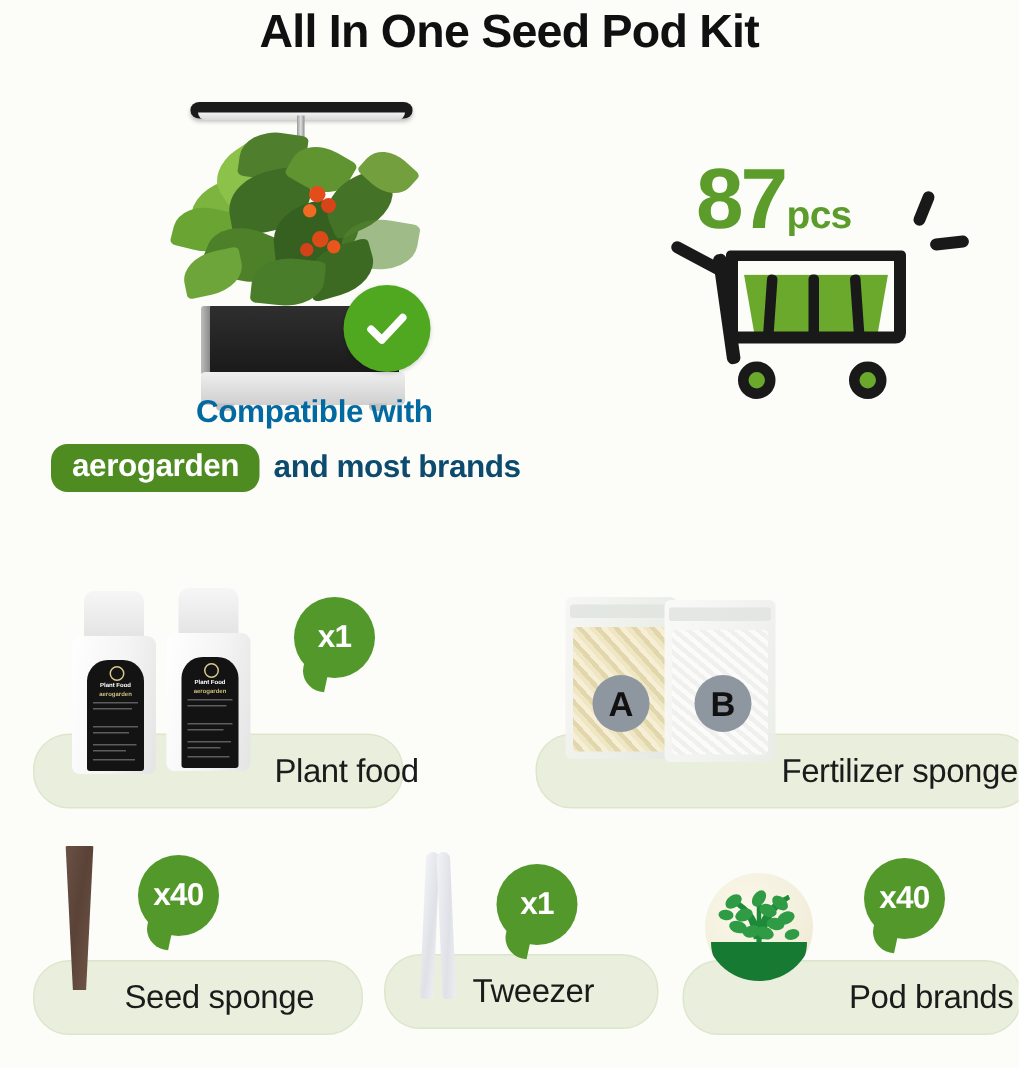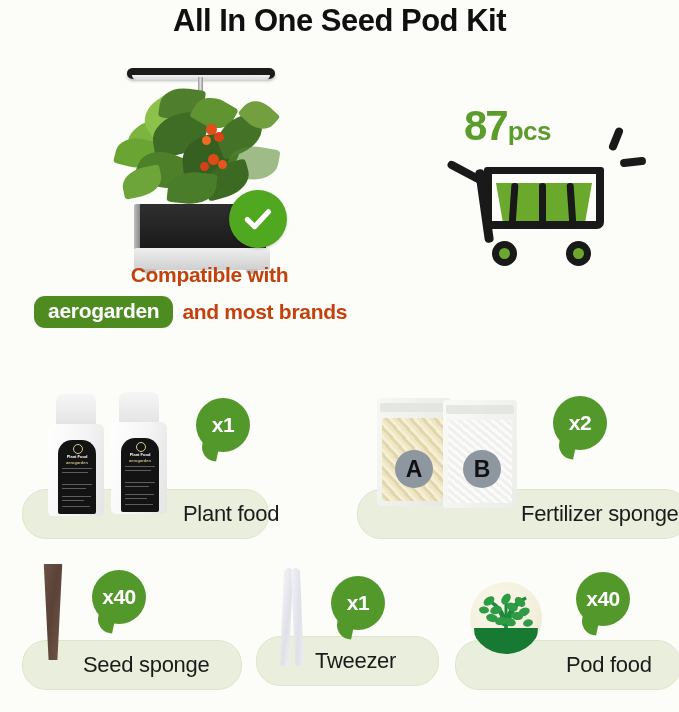--- a/index.html
+++ b/index.html
@@ -56,40 +56,40 @@
     position:absolute;left:121px;top:128px;width:58px;height:58px;
     border-radius:50%;background:#4fa81f;
     display:flex;align-items:center;justify-content:center;
     box-shadow:0 1px 3px rgba(0,0,0,.18);
   }
   .check-badge svg{width:34px;height:34px;}
 
   
   .compat-line{
     position:absolute;left:0;top:263px;width:419px;text-align:center;
-    font-size:21px;font-weight:bold;color:#c2410c;letter-spacing:-0.3px;
+    font-size:21px;font-weight:bold;color:#0369a1;letter-spacing:-0.3px;
   }
   .compat-row{
     position:absolute;left:34px;top:296px;width:420px;
     display:flex;align-items:center;gap:9px;
   }
   .aero-pill{
     background:#4e8c22;color:#fff;
     font-size:21px;font-weight:bold;letter-spacing:-0.3px;
     padding:3px 14px 5px;border-radius:11px;line-height:1.12;
   }
-  .compat-tail{font-size:21px;font-weight:bold;color:#c2410c;letter-spacing:-0.3px;}
+  .compat-tail{font-size:21px;font-weight:bold;color:#0c4a6e;letter-spacing:-0.3px;}
 
   
   .cartwrap{position:absolute;left:444px;top:105px;width:215px;height:170px;}
   .pcs{
     position:absolute;left:20px;top:0;
     display:flex;align-items:baseline;color:#5b9c2b;
   }
-  .pcs .num{font-size:42px;font-weight:bold;line-height:1;letter-spacing:-2px;}
+  .pcs .num{font-size:57px;font-weight:bold;line-height:1;letter-spacing:-2px;}
   .pcs .unit{font-size:26px;font-weight:bold;line-height:1;letter-spacing:-0.5px;margin-left:1px;}
   .spark{position:absolute;background:#191919;border-radius:4px;}
   .spark.s1{left:168px;top:22px;width:8px;height:24px;transform:rotate(22deg);}
   .spark.s2{left:176px;top:53px;width:26px;height:8px;transform:rotate(-6deg);}
   .cart{position:absolute;left:0;top:52px;width:185px;height:118px;}
   .cart-basket{
     position:absolute;left:40px;top:10px;width:120px;height:62px;
     border:8px solid #191919;border-top-width:7px;
     border-radius:3px 3px 7px 7px;
     box-sizing:border-box;
@@ -324,23 +324,20 @@
   </div>
 
   <div class="pouch" style="left:443px;top:400px;background:linear-gradient(105deg,rgba(250,250,249,.95),rgba(234,236,232,.9));">
     <div class="zip"></div>
     <div style="position:absolute;left:5px;top:20px;right:5px;bottom:5px;border-radius:3px;
                 background:repeating-linear-gradient(40deg,#fbfbfa 0 3px,#f0f1ee 3px 6px);">
     </div>
     <div class="circ" style="left:20px;top:50px;">B</div>
   </div>
 
-  <div class="bubble" style="left:553px;top:396px;">
-    <span>x2</span>
-  </div>
 
   <div class="pill" style="left:22px;top:640px;width:218px;">
     <span class="label" style="left:60px;">Seed sponge</span>
   </div>
   <div class="sponge" style="left:42px;top:564px;"></div>
   <div class="bubble" style="left:92px;top:570px;">
     <span>x40</span>
   </div>
 
   <div class="pill" style="left:256px;top:636px;width:181px;">
@@ -348,21 +345,21 @@
   </div>
   <div class="tweezer" style="left:282px;top:568px;">
     <div class="arm" style="left:0;transform:rotate(2.5deg);"></div>
     <div class="arm" style="left:11px;transform:rotate(-2.5deg);"></div>
   </div>
   <div class="bubble" style="left:331px;top:576px;">
     <span>x1</span>
   </div>
 
   <div class="pill" style="left:455px;top:640px;width:224px;">
-    <span class="label" style="left:110px;">Pod food</span>
+    <span class="label" style="left:110px;">Pod brands</span>
   </div>
 
   <div class="disc" style="left:470px;top:582px;">
     <svg viewBox="0 0 72 72" width="72" height="72" aria-hidden="true">
       <path d="M4 46 A32 32 0 0 0 68 46 Z" fill="#177a33"></path>
       <path d="M36 46 C36 30 26 22 18 18 C28 24 32 32 34 44" fill="none" stroke="#1d8a3a" stroke-width="3"></path>
       <path d="M36 46 C36 28 46 20 56 16 C46 22 40 32 38 44" fill="none" stroke="#1d8a3a" stroke-width="3"></path>
       <path d="M36 46 C36 34 36 24 36 16" fill="none" stroke="#1d8a3a" stroke-width="3"></path>
       <g fill="#2f9b45">
         <ellipse cx="19" cy="19" rx="6" ry="4" transform="rotate(-35 19 19)"></ellipse>

